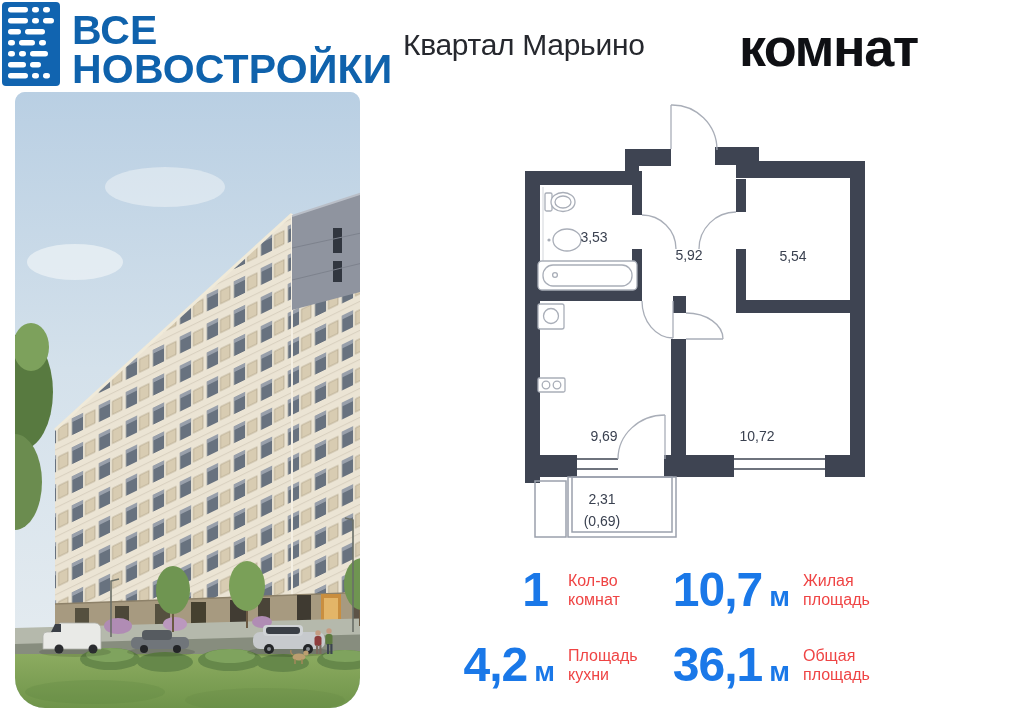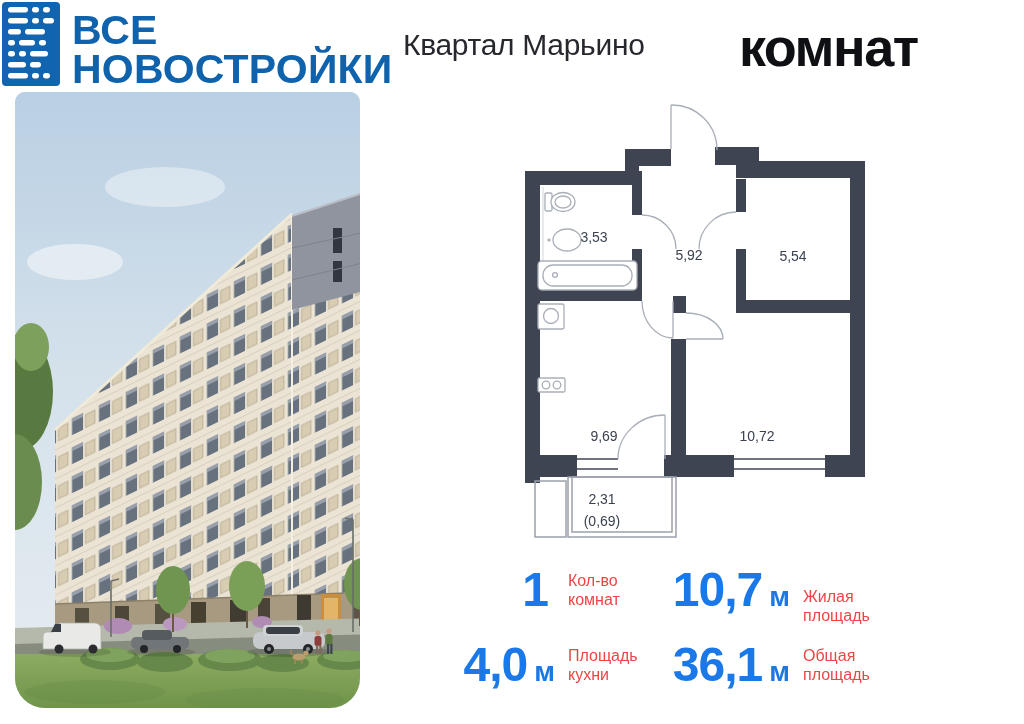--- a/index.html
+++ b/index.html
@@ -28,21 +28,21 @@
   
   .stat-value{position:absolute;height:50px;text-align:right;color:#1a78e8;font-weight:700;
               font-size:48px;line-height:48px;letter-spacing:-1px;white-space:nowrap;}
   .stat-unit{font-size:28px;margin-left:7px;letter-spacing:0;}
   .stat-label{position:absolute;color:#ef4444;font-size:16px;line-height:1.16;font-weight:400;}
   .v1{left:380px;top:566px;width:175px;}
   .v2{left:570px;top:566px;width:220px;}
   .v3{left:380px;top:641px;width:175px;}
   .v4{left:570px;top:641px;width:220px;}
   .l1{left:568px;top:572px;}
-  .l2{left:803px;top:572px;margin-top:16px;}
+  .l2{left:803px;top:572px;}
   .l3{left:568px;top:647px;}
   .l4{left:803px;top:647px;}
 </style>
 </head>
 <body>
 
 <div class="page">
 
   <a class="logo-link">
     <svg class="logo-mark" viewBox="0 0 58 84" xmlns="http://www.w3.org/2000/svg">
@@ -296,21 +296,21 @@
     <div>Кол-во</div>
     <div>комнат</div>
   </div>
 
   <div class="stat-value v2"><span>10,7</span><span class="stat-unit">м</span></div>
   <div class="stat-label l2">
     <div>Жилая</div>
     <div>площадь</div>
   </div>
 
-  <div class="stat-value v3"><span>4,0</span><span class="stat-unit">м</span></div>
+  <div class="stat-value v3"><span>4,2</span><span class="stat-unit">м</span></div>
   <div class="stat-label l3">
     <div>Площадь</div>
     <div>кухни</div>
   </div>
 
   <div class="stat-value v4"><span>36,1</span><span class="stat-unit">м</span></div>
   <div class="stat-label l4">
     <div>Общая</div>
     <div>площадь</div>
   </div>

